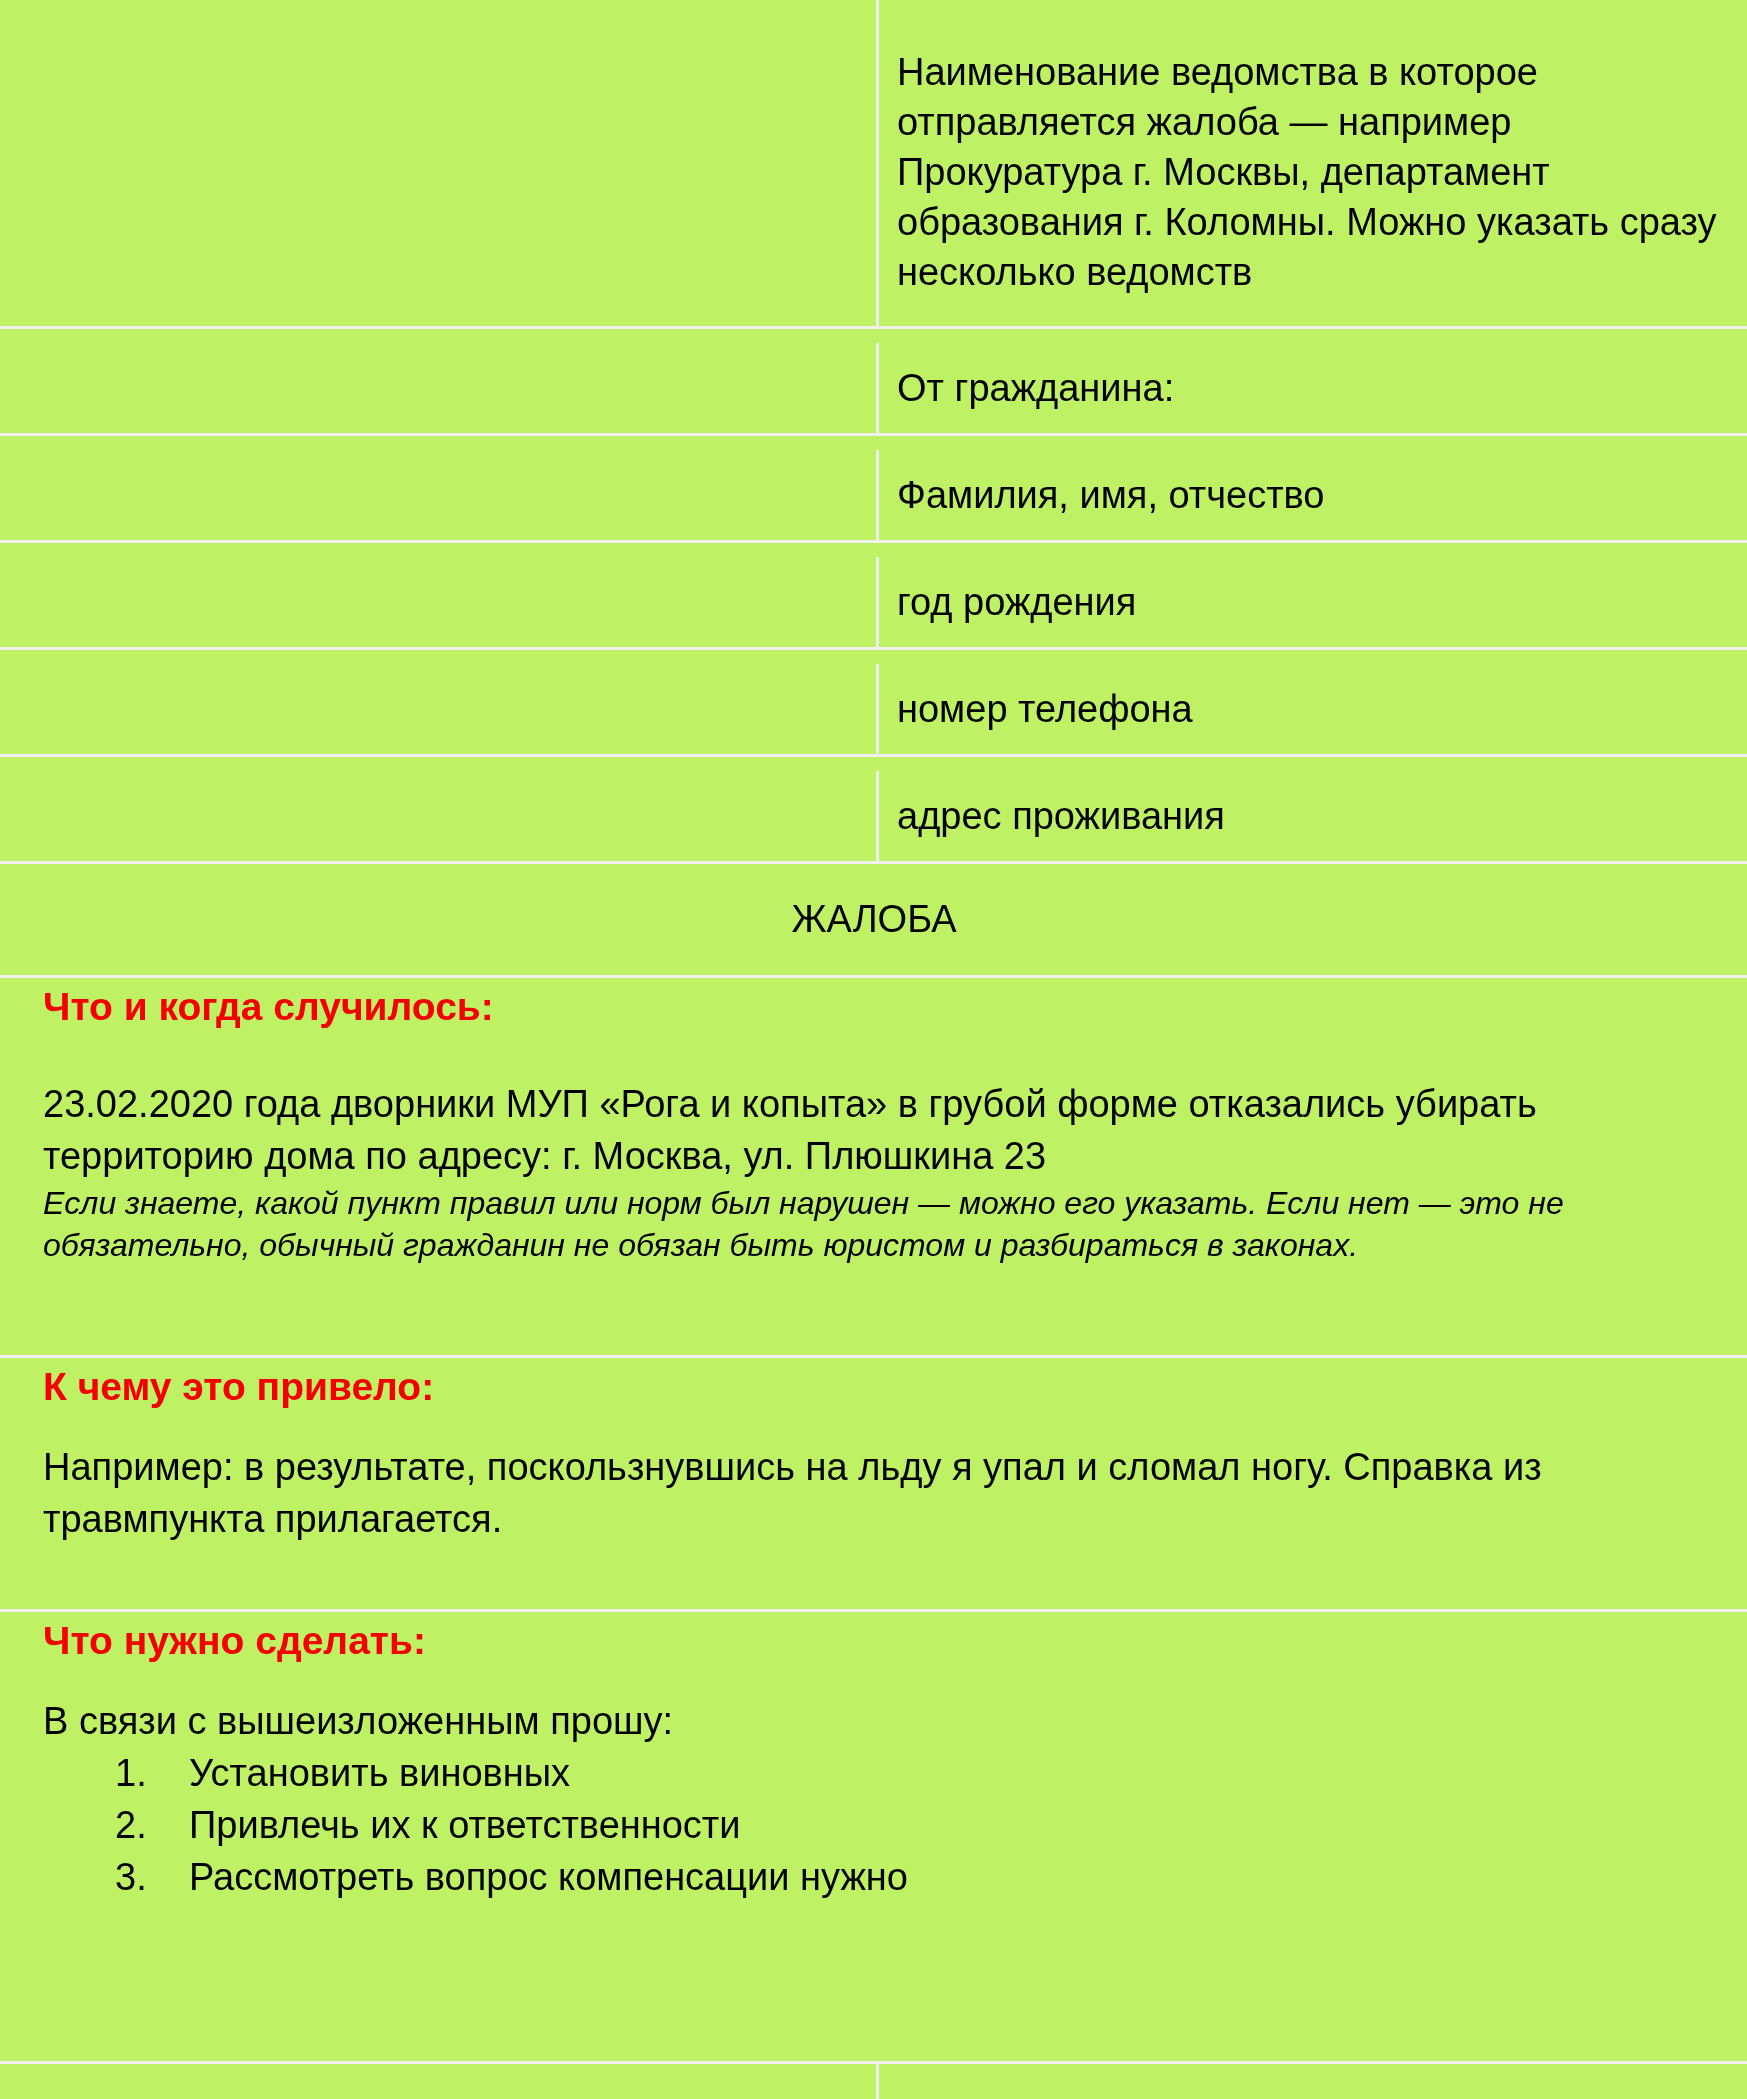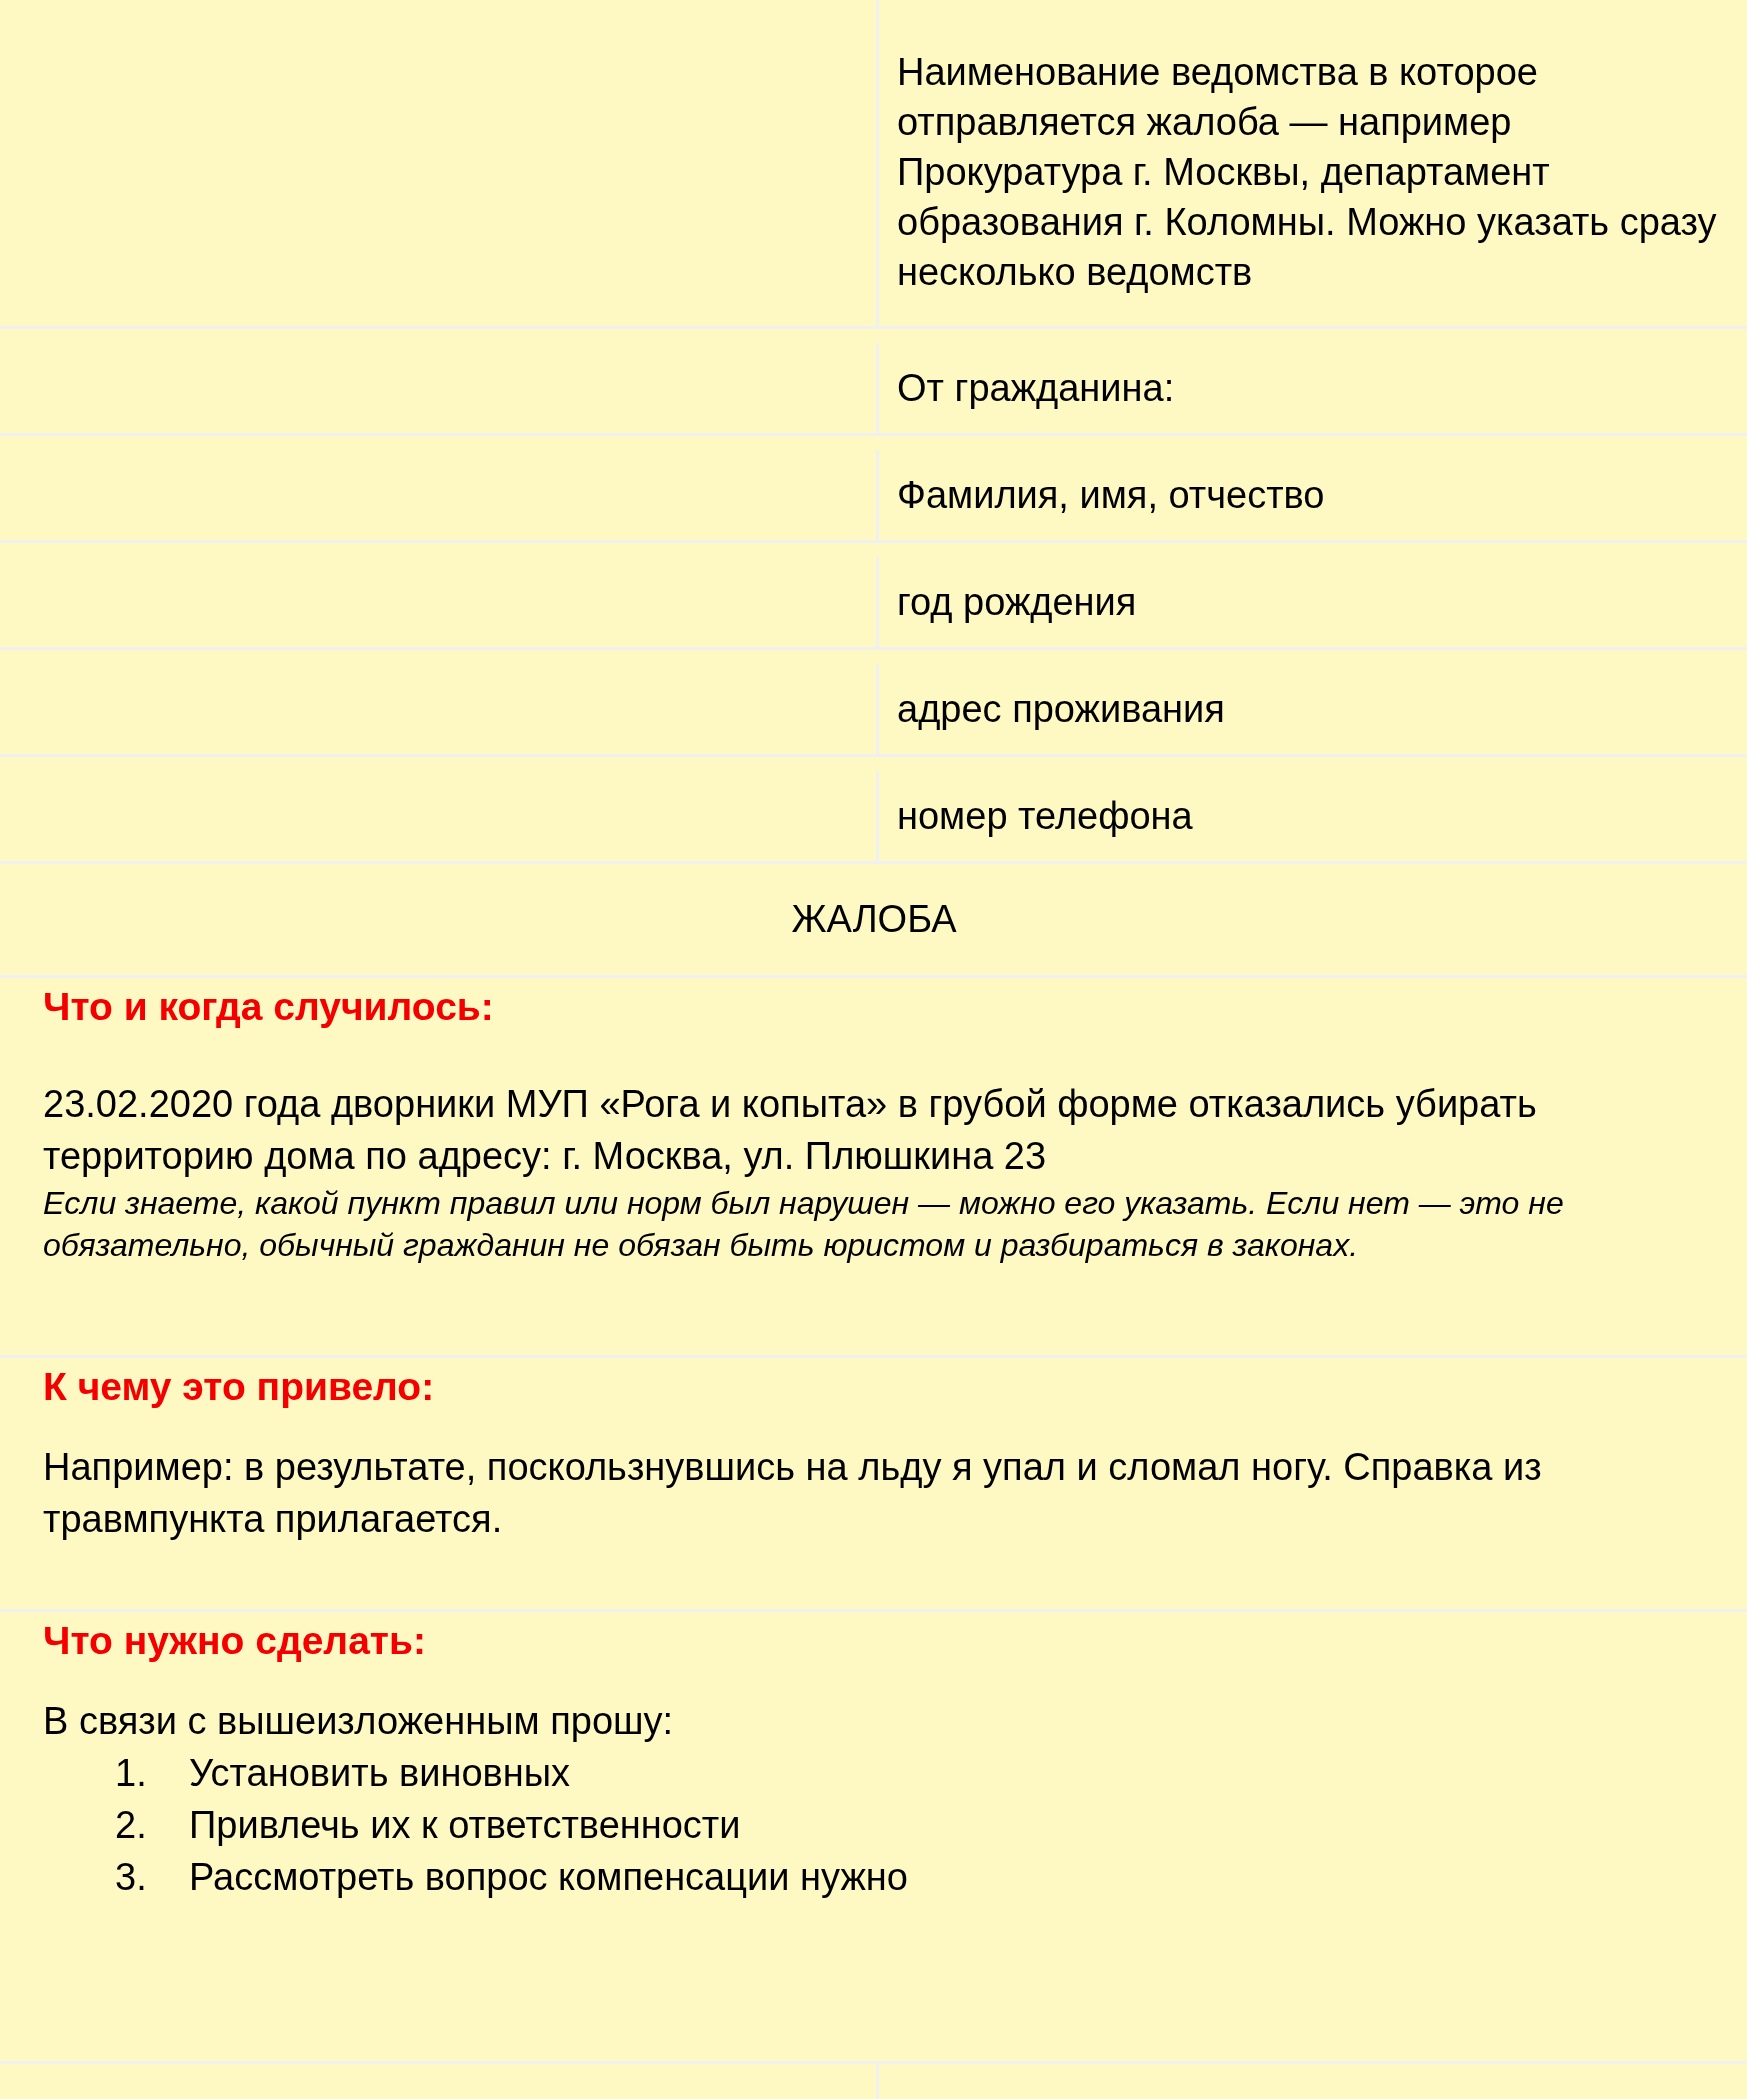--- a/index.html
+++ b/index.html
@@ -6,21 +6,21 @@
   html, body { background: #ffffff; }
   body {
     width: 1748px;
     font-family: "Liberation Sans", "DejaVu Sans", sans-serif;
     color: #000000;
   }
   .page {
     position: relative;
     width: 1748px;
     height: 2099px;
-    background: #fef9c3;
+    background: #bef264;
     overflow: hidden;
   }
   .hr-row { border-bottom: 3.6px solid #f0f0f0; }
   .split { display: flex; }
   .cell-left { width: 876px; flex: none; }
   .cell-right { flex: 1; border-left: 3.6px solid #f0f0f0; padding-left: 18px; }
 
   
   .row-hint { height: 329px; }
   .row-hint .cell-right { padding-top: 47px; padding-right: 7.2px; }
@@ -97,28 +97,28 @@
   <div class="row-label hr-row split">
     <div class="cell-left"></div>
     <div class="cell-right">
       <div class="label-text">год рождения</div>
     </div>
   </div>
 
   <div class="row-label hr-row split">
     <div class="cell-left"></div>
     <div class="cell-right">
-      <div class="label-text">адрес проживания</div>
+      <div class="label-text">номер телефона</div>
     </div>
   </div>
 
   <div class="row-label hr-row split">
     <div class="cell-left"></div>
     <div class="cell-right">
-      <div class="label-text">номер телефона</div>
+      <div class="label-text">адрес проживания</div>
     </div>
   </div>
 
   <div class="title-row hr-row">ЖАЛОБА</div>
 
   <div class="section sec-1 hr-row">
     <div class="sec-heading">Что и когда случилось:</div>
     <div class="sec-paragraph">23.02.2020 года дворники МУП «Рога и копыта» в грубой форме отказались убирать территорию дома по адресу: г. Москва, ул. Плюшкина 23</div>
     <div class="sec-note">Если знаете, какой пункт правил или норм был нарушен — можно его указать. Если нет — это не обязательно, обычный гражданин не обязан быть юристом и разбираться в законах.</div>
   </div>

